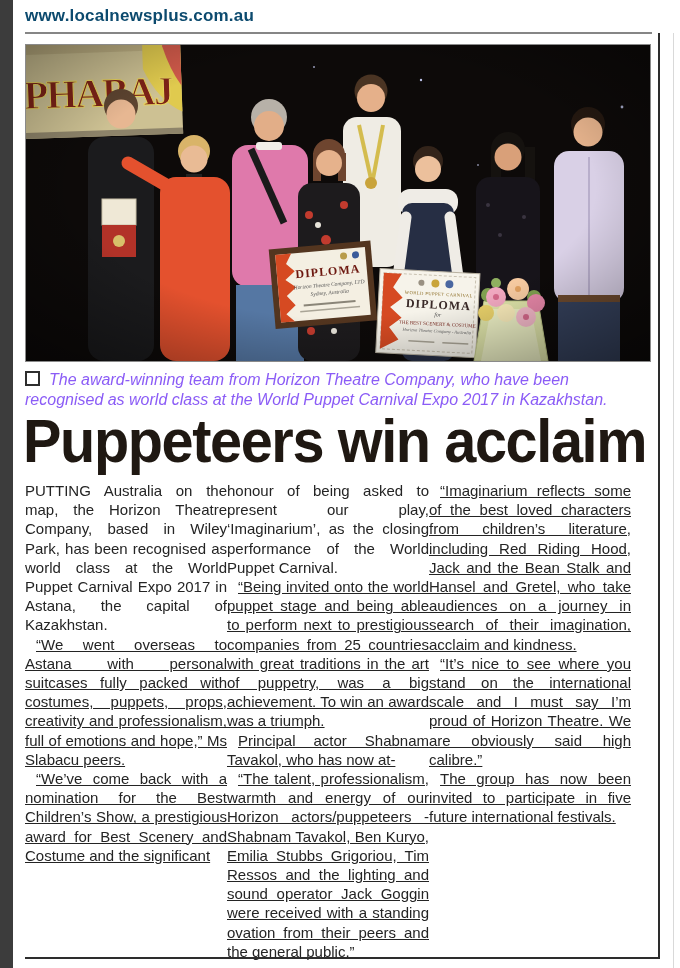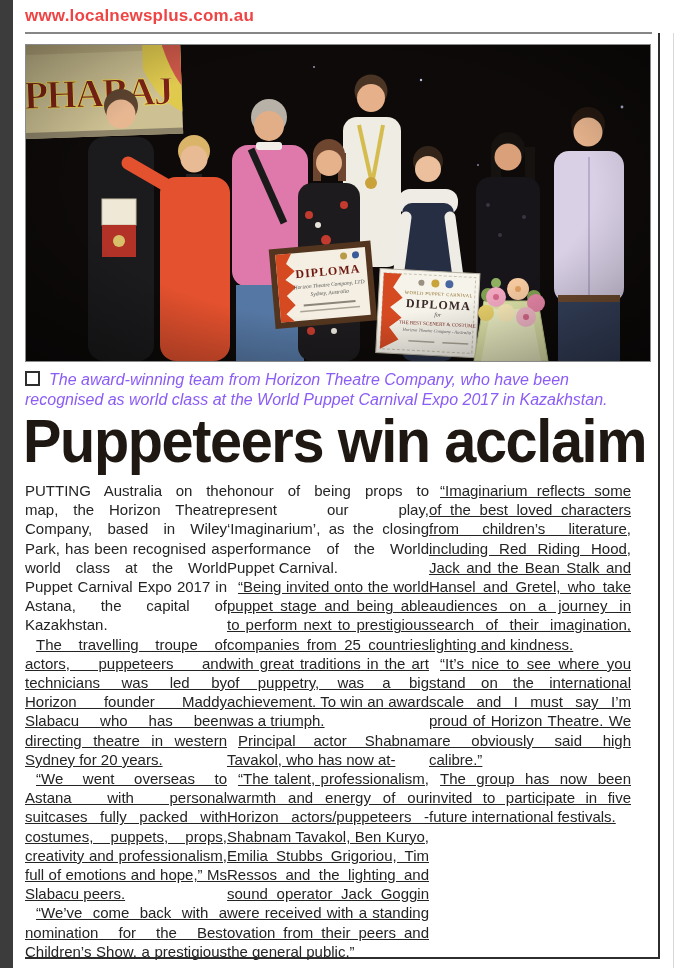--- a/index.html
+++ b/index.html
@@ -2,21 +2,21 @@
 <html lang="en"><head>
 <meta charset="utf-8">
 <style>
   html,body { margin:0; padding:0; background:#ffffff; }
   .page {
     position:relative; width:680px; height:968px; background:#ffffff;
     font-family:"Liberation Sans", sans-serif; overflow:hidden;
   }
   .left-strip { position:absolute; left:0; top:0; width:13px; height:968px; background:#3c3c3c; }
   .content { position:absolute; left:25px; top:0; width:632px; }
-  .site-header { padding-top:6px; font-size:17px; font-weight:bold; color:#ef4444; letter-spacing:.2px; }
+  .site-header { padding-top:6px; font-size:17px; font-weight:bold; color:#0c4a6e; letter-spacing:.2px; }
   .header-rule { margin:6px 0 0 0; border:none; height:2px; background:#868686; width:627px; }
   .photo-frame {
     margin:10px 0 0 0; width:624px; height:316px;
     border:1px solid #8a8a8a; background:#0d0b0a; padding:0;
   }
   .photo-frame svg { display:block; }
   .caption {
     margin:8px 0 0 0; width:626px; font-style:italic; font-size:16px;
     line-height:20px; color:#8b5cf6;
   }
@@ -210,32 +210,31 @@
 
     <figcaption class="caption">
       <span class="cap-square"></span><span>The award-winning team from Horizon Theatre Company, who have been recognised as world class at the World Puppet Carnival Expo 2017 in Kazakhstan.</span>
     </figcaption>
 
     <h1 class="headline">Puppeteers win acclaim</h1>
 
     <div class="columns">
       <div class="col">
         <p>PUTTING Australia on the map, the Horizon Theatre Company, based in Wiley Park, has been recognised as world class at the World Puppet Carnival Expo 2017 in Astana, the capital of Kazakhstan.</p>
-        <p class="indent">The travelling troupe of actors, puppeteers and technicians was led by Horizon founder Maddy Slabacu who has been directing theatre in western Sydney for 20 years.</p>
         <p class="indent">“We went overseas to Astana with personal suitcases fully packed with costumes, puppets, props, creativity and professionalism, full of emotions and hope,” Ms Slabacu peers.</p>
         <p class="indent">“We’ve come back with a nomination for the Best Children’s Show, a prestigious award for Best Scenery and Costume and the significant</p>
       </div>
       <div class="col">
-        <p>honour of being props to present our play, ‘Imaginarium’, as the closing performance of the World Puppet Carnival.</p>
+        <p>honour of being asked to present our play, ‘Imaginarium’, as the closing performance of the World Puppet Carnival.</p>
         <p class="indent">“Being invited onto the world puppet stage and being able to perform next to prestigious companies from 25 countries with great traditions in the art of puppetry, was a big achievement. To win an award was a triumph.</p>
         <p class="indent">Principal actor Shabnam Tavakol, who has now at-</p>
         <p class="indent">“The talent, professionalism, warmth and energy of our Horizon actors/puppeteers - Shabnam Tavakol, Ben Kuryo, Emilia Stubbs Grigoriou, Tim Ressos and the lighting and sound operator Jack Goggin were received with a standing ovation from their peers and the general public.”</p>
       </div>
       <div class="col">
-        <p class="indent">“Imaginarium reflects some of the best loved characters from children’s literature, including Red Riding Hood, Jack and the Bean Stalk and Hansel and Gretel, who take audiences on a journey in search of their imagination, lighting and kindness.</p>
+        <p class="indent">“Imaginarium reflects some of the best loved characters from children’s literature, including Red Riding Hood, Jack and the Bean Stalk and Hansel and Gretel, who take audiences on a journey in search of their imagination, acclaim and kindness.</p>
         <p class="indent">“It’s nice to see where you stand on the international scale and I must say I’m proud of Horizon Theatre. We are obviously said high calibre.”</p>
         <p class="indent">The group has now been invited to participate in five future international festivals.</p>
       </div>
     </div>
 
   </div>
 
   <div class="bottom-rule"></div>
   <div class="right-rule"></div>
   <div class="right-faint"></div>

